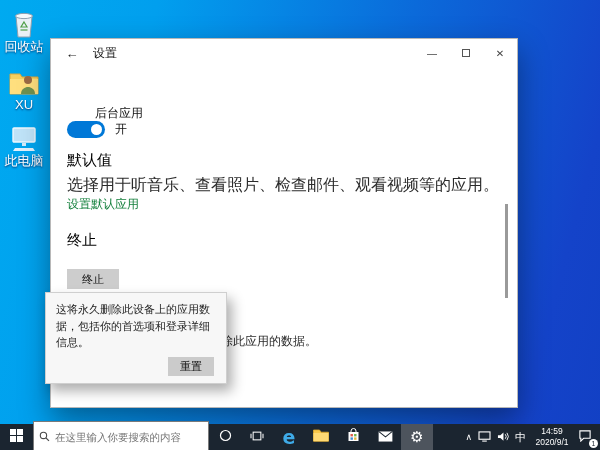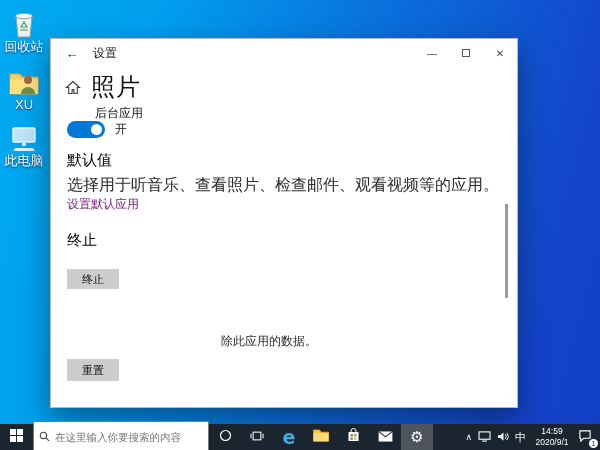--- a/index.html
+++ b/index.html
@@ -34,21 +34,21 @@
   .home-ic { margin-right:10px; margin-top:4px; }
   .h1 { font-size:24px; font-weight:400; color:#111; letter-spacing:1px; }
   .bg-label { position:absolute; left:16px; top:38px; font-size:12px; color:#111;margin-left:28px; }
   .toggle-row { position:absolute; left:16px; top:54px; display:flex; align-items:center; }
   .toggle { width:38px; height:17px; border-radius:9px; background:#0078d7; position:relative; }
   .toggle .knob { position:absolute; right:3px; top:3px; width:11px; height:11px; border-radius:50%; background:#fff; }
   .toggle-state { margin-left:10px; font-size:12px; color:#111; }
 
   .sec-h { position:absolute; left:16px; font-size:15px; font-weight:500; color:#000; }
   .sec-d { position:absolute; left:16px; font-size:16px; color:#2b2b2b; }
-  .link { position:absolute; left:16px; font-size:12px; color:#701a75; cursor:pointer;text-align:right; }
+  .link { position:absolute; left:16px; font-size:12px; color:#15803d; cursor:pointer;text-align:right; }
 
   .gbtn { position:absolute; left:16px; width:52px; height:20px; background:#cdcdcd;
     border:none; font-size:11px; color:#111; text-align:center; line-height:20px; cursor:pointer; }
   #terminate-btn { top:202px; }
   #reset-btn { top:292px; height:22px; line-height:22px; }
   .frag { position:absolute; left:170px; top:266px; font-size:12px; color:#2b2b2b; }
 
   .scroll-thumb { position:absolute; right:9px; top:137px; width:3px; height:94px; background:#9a9a9a; }
 
   
@@ -132,28 +132,20 @@
         <div class="win-btn">
           <span class="max-box"></span>
         </div>
         <div class="win-btn">
           <span>✕</span>
         </div>
       </div>
     </div>
 
     <div class="content">
-      <div class="page-head">
-        <span class="home-ic">
-          <svg width="16" height="15" viewBox="0 0 16 15">
-            <path d="M8 1.5 L1.5 7.5 h2.2 V13.5 h3.4 V9.5 h1.8 v4 h3.4 V7.5 h2.2 Z" fill="none" stroke="#3c3c3c" stroke-width="1.1"></path>
-          </svg>
-        </span>
-        <span class="h1">照片</span>
-      </div>
 
       <div class="bg-label">后台应用</div>
 
       <div class="toggle-row">
         <div class="toggle">
           <div class="knob"></div>
         </div>
         <span class="toggle-state">开</span>
       </div>
 
@@ -164,20 +156,24 @@
       <div class="sec-h" style="top:164px;">终止</div>
       <button class="gbtn" id="terminate-btn">终止</button>
 
       <div class="frag">除此应用的数据。</div>
       <button class="gbtn" id="reset-btn">重置</button>
 
       <div class="scroll-thumb"></div>
     </div>
   </div>
 
+  <div class="flyout">
+    <div class="flyout-text">这将永久删除此设备上的应用数据，包括你的首选项和登录详细信息。</div>
+    <button class="flyout-btn">重置</button>
+  </div>
 
   <div class="taskbar">
     <div class="tb-btn">
       <span>
         <svg width="13" height="13" viewBox="0 0 16 16">
           <path fill="#fff" d="M0 0h7.4v7.4H0zM8.6 0H16v7.4H8.6zM0 8.6h7.4V16H0zM8.6 8.6H16V16H8.6z"></path>
         </svg>
       </span>
     </div>
 

